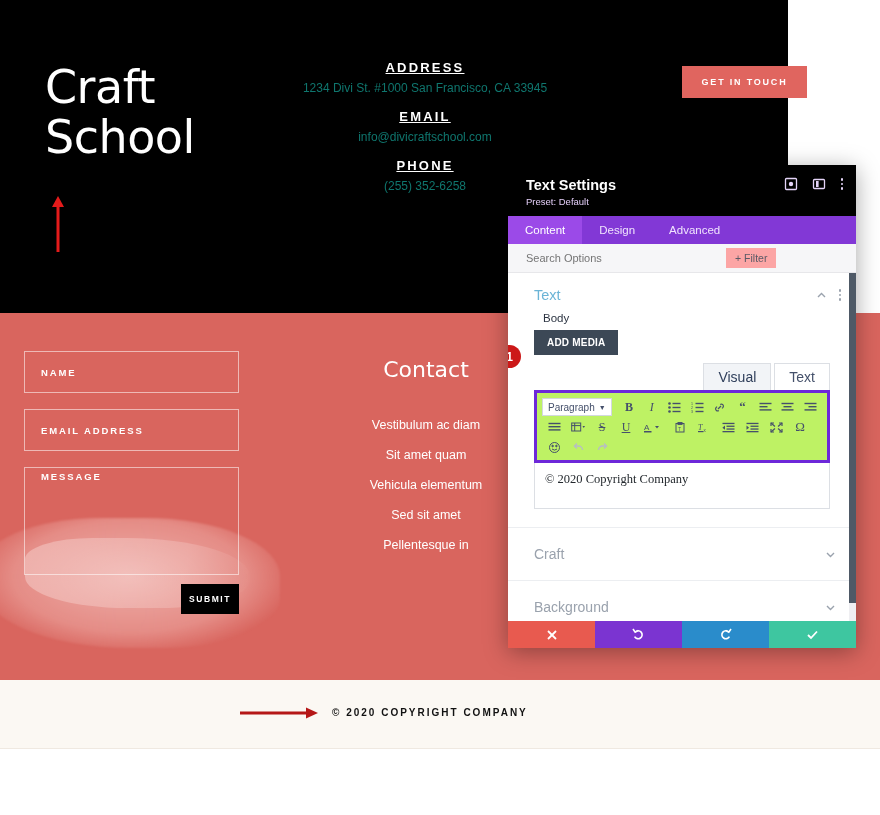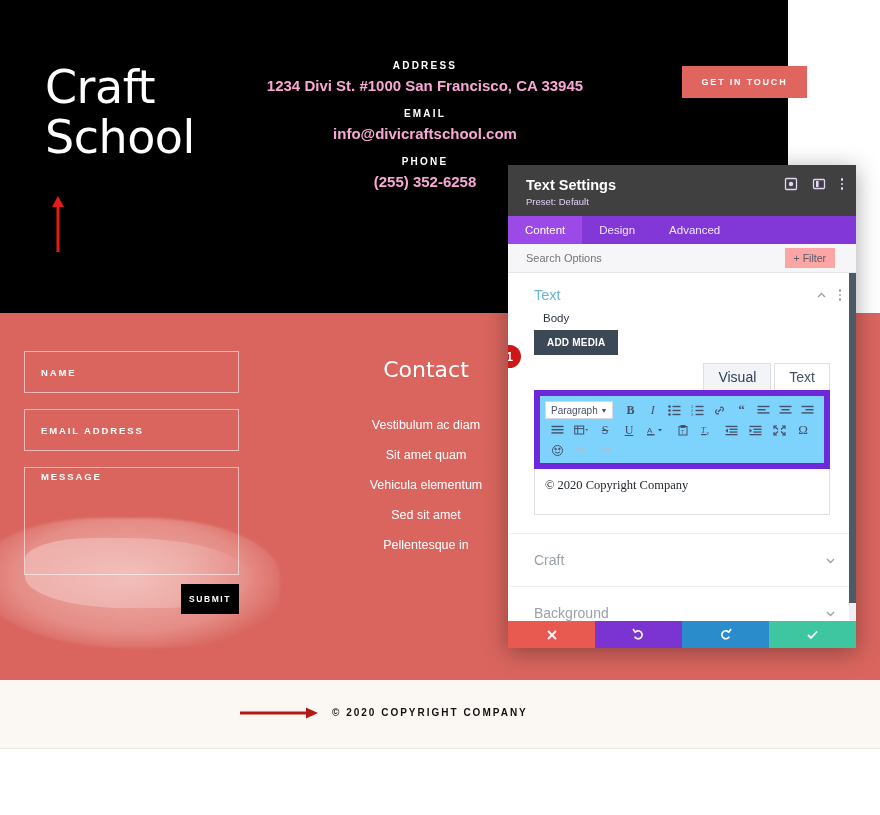--- a/index.html
+++ b/index.html
@@ -23,25 +23,26 @@
     font-family:"DejaVu Sans", sans-serif;
   }
   .brand span { display:block; }
   .hero-arrow {
     position:absolute; left:50px; top:196px; width:16px; height:56px;
   }
   .contact-col {
     position:absolute; left:255px; top:60px; width:340px; text-align:center;
   }
   .c-label {
-    color:#ffffff; font-size:10px; font-weight:bold; letter-spacing:2.2px;
+    color:#ffffff; font-size:13px; font-weight:bold; letter-spacing:2.2px;
     margin-bottom:6px;
+    text-decoration:underline;
   }
   .c-value {
-    color:#f9a8d4; font-size:15px; font-weight:700; margin-bottom:14px;
+    color:#0f766e; font-size:12px; font-weight:400; margin-bottom:14px;
   }
   .c-value:last-child{ margin-bottom:0; }
   .git-btn {
     position:absolute; left:682px; top:66px; width:125px; height:32px;
     background:#e0655f; color:#ffffff; border:0;
     font-size:9px; font-weight:bold; letter-spacing:1.8px;
     font-family:"Liberation Sans", sans-serif; cursor:pointer;
   }
 
   
@@ -108,40 +109,40 @@
     position:absolute; left:0; top:748px; width:880px; height:1px; background:#efe9e1;
   }
 
   
   .modal {
     position:absolute; left:508px; top:165px; width:348px; height:483px;
     background:#ffffff; box-shadow:0 4px 22px rgba(0,0,0,.35);
     display:flex; flex-direction:column; overflow:hidden;
     font-family:"Liberation Sans", sans-serif;
   }
-  .m-head { background:#404040; padding:12px 20px 9px 18px; position:relative; }
+  .m-head { background:#000000; padding:12px 20px 9px 18px; position:relative; }
   .m-title { color:#ffffff; font-size:14.5px; font-weight:bold; }
   .m-preset { color:#e2cdf7; font-size:9.5px; margin-top:3px; }
   .m-head-icons { position:absolute; right:12px; top:12px; display:flex; gap:14px; align-items:center; }
   .hi { width:14px; height:14px; color:#e4d4f8; }
   .hi svg { display:block; }
   .kebab { width:4px; display:flex; flex-direction:column; gap:2px; align-items:center; }
   .kebab i { width:2.5px; height:2.5px; background:#e4d4f8; border-radius:50%; display:block; }
 
   .m-tabs { background:#8238d6; display:flex; height:28px; }
   .m-tab {
     color:#f0e4fd; font-size:11.5px; padding:0 17px; line-height:28px;
     cursor:pointer; border:0; background:transparent;
     font-family:"Liberation Sans", sans-serif;
   }
   .m-tab.active { background:#9b4ae8; color:#ffffff; }
 
   .m-search {
-    display:flex; align-items:center; justify-content:space-between;
-    background:#f6f6f8; border-bottom:1px solid #e7e7ea; height:29px; padding:0 21px 0 18px;
+    display:flex; align-items:center; 
+    background:#f6f6f8; border-bottom:1px solid #e7e7ea; height:29px; padding:0 5px 0 18px;
   }
   .m-search-input {
     border:0; background:transparent; font-size:11px; color:#9a9aa6;
     font-family:"Liberation Sans", sans-serif; width:200px; outline:none;
   }
   .m-filter {
     background:#fca5a5; color:#5a5a66; font-size:10.5px; border:0;
     padding:4px 9px; cursor:pointer; font-family:"Liberation Sans", sans-serif;
   }
 
@@ -165,21 +166,21 @@
   .editor { margin:8px 26px 0; position:relative; }
   .ed-tabs { display:flex; justify-content:flex-end; gap:3px; margin-bottom:0; }
   .ed-tab {
     font-size:14px; padding:5px 14px; border:1px solid #dcdfe4; border-bottom:0;
     background:#ffffff; color:#44506a; cursor:pointer;
     font-family:"Liberation Sans", sans-serif;
   }
   .ed-tab.sel { background:#f2f4f7; color:#31405c; }
 
   .ed-toolbar {
-    background:#7dd3fc; border:6px solid #6d28d9; padding:4px 5px 3px;
+    background:#bef264; border:3px solid #6d28d9; padding:4px 5px 3px;
   }
   .tb-row { display:flex; align-items:center; gap:0px; height:20px; }
   .tb-btn {
     width:24px; height:20px; display:flex; align-items:center; justify-content:center;
     color:#45506b; font-size:12px; cursor:pointer; background:transparent; border:0;
     font-family:"Liberation Serif", serif;
   }
   .tb-sel {
     width:73px; height:18px; background:#ffffff; border:1px solid #d3d8df;
     font-size:10px; color:#45506b; display:flex; align-items:center;

